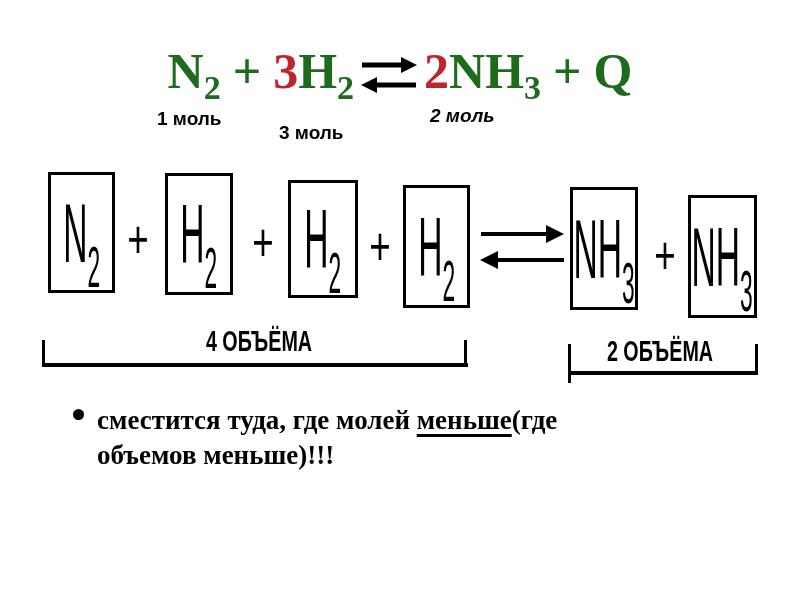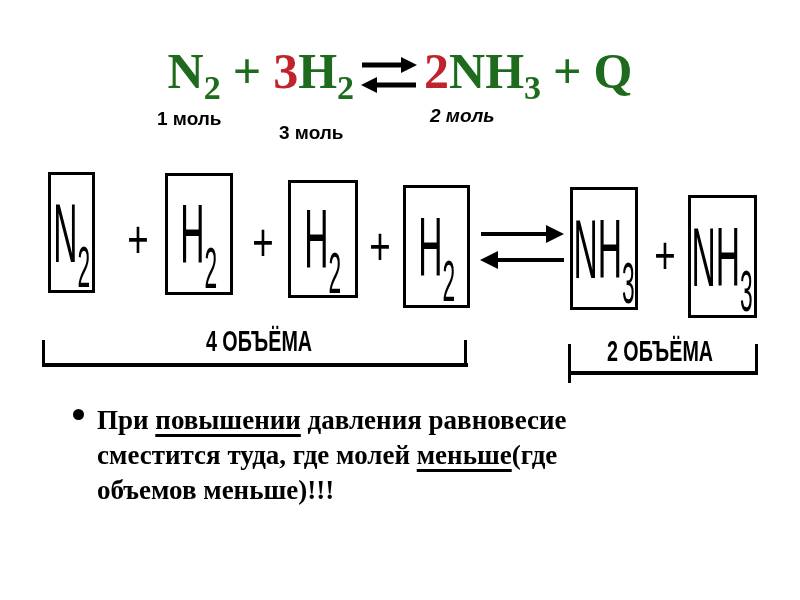--- a/index.html
+++ b/index.html
@@ -18,21 +18,21 @@
   .mole{position:absolute;font-weight:bold;font-size:19px;line-height:1;}
   .mole-1{left:157px;top:109px;}
   .mole-2{left:279px;top:116px;margin-top:7px;}
   .mole-3{left:430px;top:106px;font-style:italic;}
   
   .mbox{position:absolute;box-sizing:border-box;border:3px solid #000;background:#fff;
         display:flex;align-items:center;justify-content:center;}
   .bf{font-family:"Liberation Sans",sans-serif;font-weight:400;font-size:56px;line-height:1;
       transform:scale(0.60,1.50);white-space:nowrap;}
   .bsub{font-size:38px;position:relative;top:17px;}
-  .box1{left:48px;top:172px;width:47px;height:121px;}
+  .box1{left:48px;top:172px;width:67px;height:121px;}
   .box2{left:165px;top:173px;width:68px;height:122px;}
   .box3{left:288px;top:180px;width:70px;height:118px;}
   .box4{left:403px;top:185px;width:67px;height:123px;}
   .box5{left:570px;top:187px;width:68px;height:123px;}
   .box6{left:688px;top:195px;width:69px;height:123px;}
   
   .dplus{position:absolute;width:32px;height:64px;display:flex;align-items:center;justify-content:center;
          font-size:46px;font-weight:400;line-height:1;transform:scale(0.8,1.15);}
   .dplus1{left:122px;top:208px;}
   .dplus2{left:247px;top:211px;}
@@ -112,18 +112,17 @@
   <div class="bline" style="left:464px;top:340px;width:3px;height:27px;"></div>
   <div class="bracket-label blab-left">4 ОБЪЁМА</div>
 
   <div class="bline" style="left:568px;top:371px;width:190px;height:4px;"></div>
   <div class="bline" style="left:568px;top:344px;width:3px;height:39px;"></div>
   <div class="bline" style="left:755px;top:344px;width:3px;height:31px;"></div>
   <div class="bracket-label blab-right">2 ОБЪЁМА</div>
 
   <div class="bullet"></div>
   <div class="note">
-    <div><span>При </span><span class="u">повышении</span><span> давления равновесие</span></div>
     <div><span>сместится туда, где молей </span><span class="u">меньше</span><span>(где</span></div>
     <div>объемов меньше)!!!</div>
   </div>
 
 </div>
 
 </body></html>

